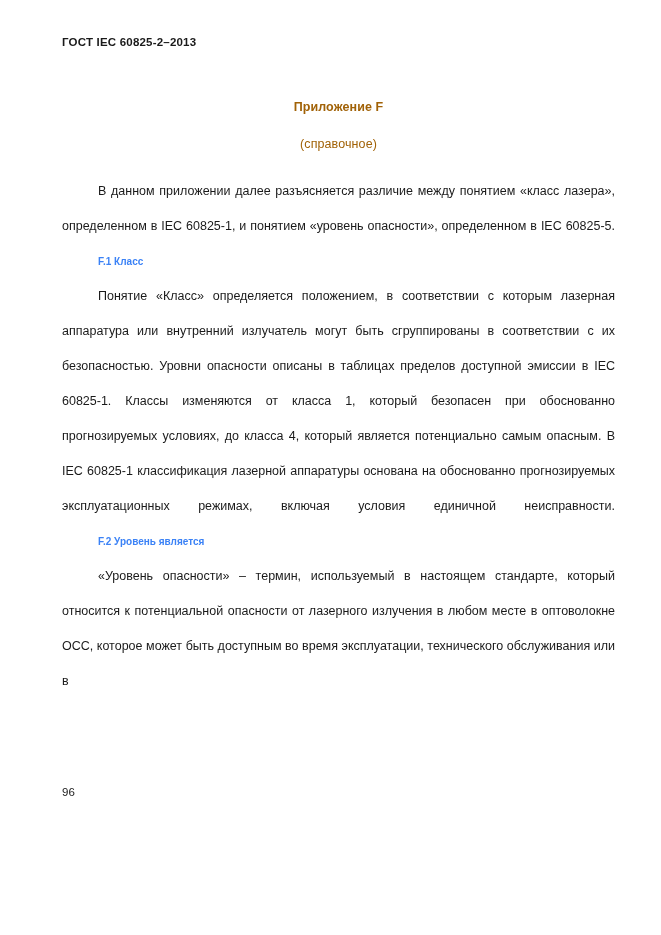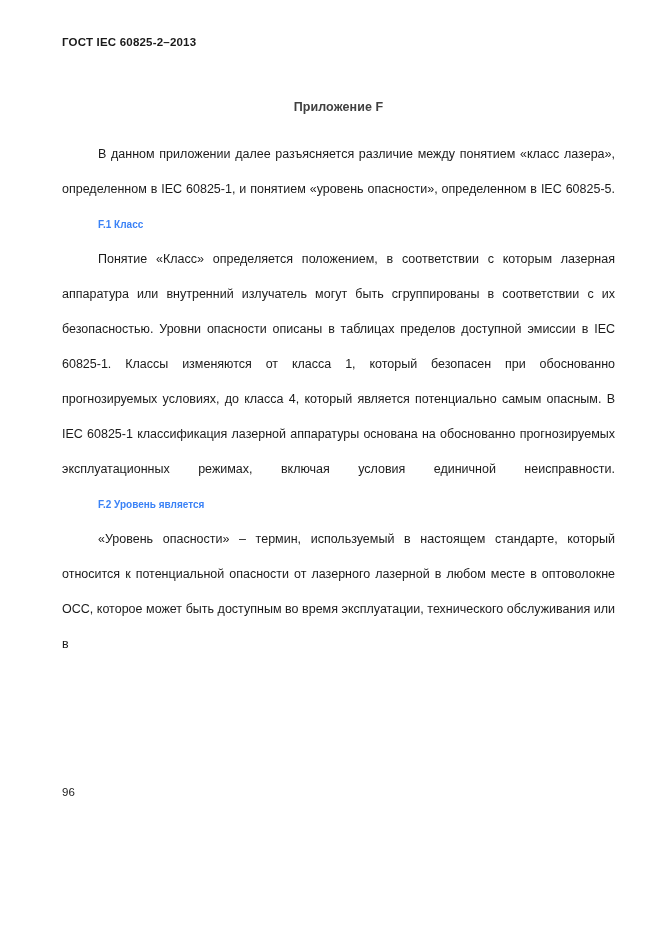--- a/index.html
+++ b/index.html
@@ -30,21 +30,21 @@
     color: #1a1a1a;
     margin: 0 0 0 0;
   }
   .content {
     margin-top: 52px;
   }
   .centered {
     text-align: center;
     font-size: 12.5px;
     font-weight: bold;
-    color: #404040;
+    color: #a16207;
     margin: 0 0 23px 0;
     letter-spacing: 0.1px;
   }
   .centered.sub {
     font-weight: normal;
   }
   .centered.title3 {
     margin-bottom: 33px;
   }
   p.body-text {
@@ -81,29 +81,30 @@
 <body>
 
 <div class="page">
 
   <div class="header-line">ГОСТ IEC 60825-2–2013</div>
 
   <div class="content">
 
     <div class="centered">Приложение F</div>
 
+    <div class="centered sub">(справочное)</div>
 
 
     <p class="body-text last-justify">В данном приложении далее разъясняется различие между понятием «класс лазера», определенном в IEC 60825-1, и понятием «уровень опасности», определенном в IEC 60825-5.</p>
 
     <h3 class="section-head">F.1 Класс</h3>
 
     <p class="body-text last-justify">Понятие «Класс» определяется положением, в соответствии с которым лазерная аппаратура или внутренний излучатель могут быть сгруппированы в соответствии с их безопасностью. Уровни опасности описаны в таблицах пределов доступной эмиссии в IEC 60825-1. Классы изменяются от класса 1, который безопасен при обоснованно прогнозируемых условиях, до класса 4, который является потенциально самым опасным. В IEC 60825-1 классификация лазерной аппаратуры основана на обоснованно прогнозируемых эксплуатационных режимах, включая условия единичной неисправности.</p>
 
     <h3 class="section-head">F.2 Уровень является</h3>
 
-    <p class="body-text last-justify">«Уровень опасности» – термин, используемый в настоящем стандарте, который относится к потенциальной опасности от лазерного лазерной в любом месте в оптоволокне ОСС, которое может быть доступным во время эксплуатации, технического обслуживания или в</p>
+    <p class="body-text last-justify">«Уровень опасности» – термин, используемый в настоящем стандарте, который относится к потенциальной опасности от лазерного излучения в любом месте в оптоволокне ОСС, которое может быть доступным во время эксплуатации, технического обслуживания или в</p>
 
   </div>
 
   <div class="page-number">96</div>
 
 </div>
 
 </body></html>

